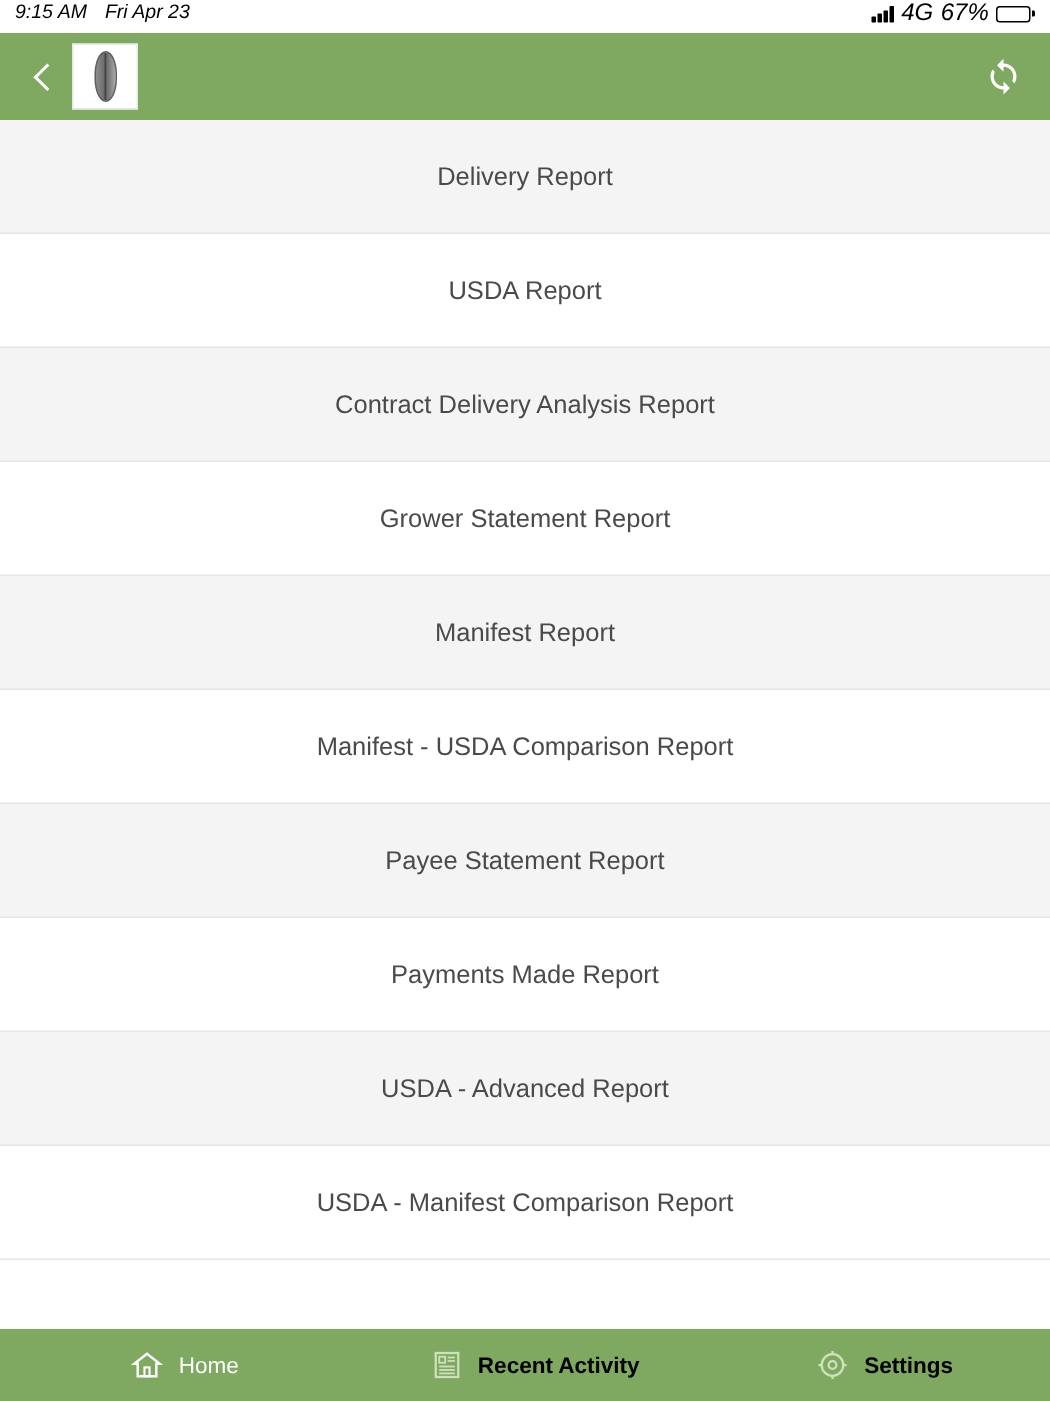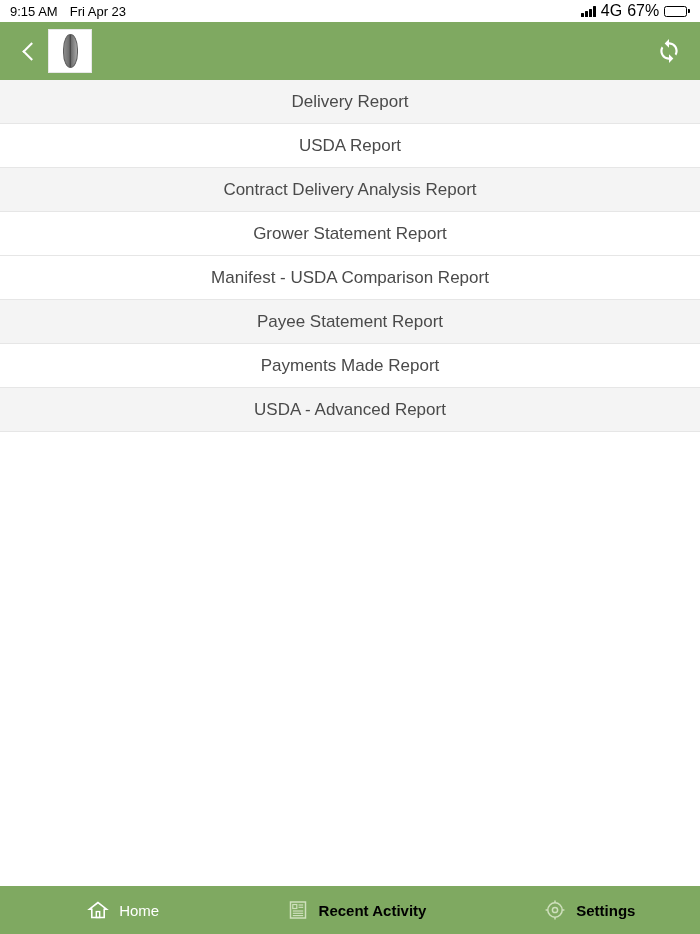--- a/index.html
+++ b/index.html
@@ -16,25 +16,26 @@
     display: flex;
     flex-direction: column;
     position: relative;
   }
 
   
   .statusbar {
     height: 22px;
     background: #ffffff;
     display: flex;
-    align-items: center;
+    align-items: flex-start;
     padding: 0 10px;
     font-size: 13px;
     color: #000;
     flex: 0 0 22px;
+    font-style: italic;
   }
   .status-left { display: flex; align-items: center; gap: 12px; }
   .status-time { font-weight: 400; font-size: 13px; }
   .status-date { font-weight: 400; font-size: 13px; }
   .status-right {
     margin-left: auto;
     display: flex;
     align-items: center;
     gap: 5px;
     font-size: 16px;
@@ -140,21 +141,21 @@
     cursor: pointer;
   }
 
   
   .list {
     flex: 1 1 auto;
     overflow-y: auto;
     background: #ffffff;
   }
   .list-item {
-    height: 44px;
+    height: 76px;
     display: flex;
     align-items: center;
     justify-content: center;
     font-size: 17px;
     color: #4a4a4a;
     border-bottom: 1px solid #e6e6e6;
     cursor: pointer;
     background: #ffffff;
   }
   .list-item.alt { background: #f4f4f4; }
@@ -227,31 +228,37 @@
       </div>
     <div class="list-item">
         <span>USDA Report</span>
       </div>
     <div class="list-item alt">
         <span>Contract Delivery Analysis Report</span>
       </div>
     <div class="list-item">
         <span>Grower Statement Report</span>
       </div>
+    <div class="list-item alt">
+        <span>Manifest Report</span>
+      </div>
     <div class="list-item">
         <span>Manifest - USDA Comparison Report</span>
       </div>
     <div class="list-item alt">
         <span>Payee Statement Report</span>
       </div>
     <div class="list-item">
         <span>Payments Made Report</span>
       </div>
     <div class="list-item alt">
         <span>USDA - Advanced Report</span>
+      </div>
+    <div class="list-item">
+        <span>USDA - Manifest Comparison Report</span>
       </div>
   </div>
 
   <div class="tabbar">
     <div class="tab">
       <svg width="24" height="24" viewBox="0 0 24 24">
         <path d="M12 4.5 3.5 11.2h2.3v8.3h12.4v-8.3h2.3L12 4.5z" fill="none" stroke="#ffffff" stroke-width="1.6"></path>
         <rect x="10.3" y="13.6" width="3.4" height="5.9" fill="none" stroke="#ffffff" stroke-width="1.4"></rect>
       </svg>
       <span class="tab-label">Home</span>

